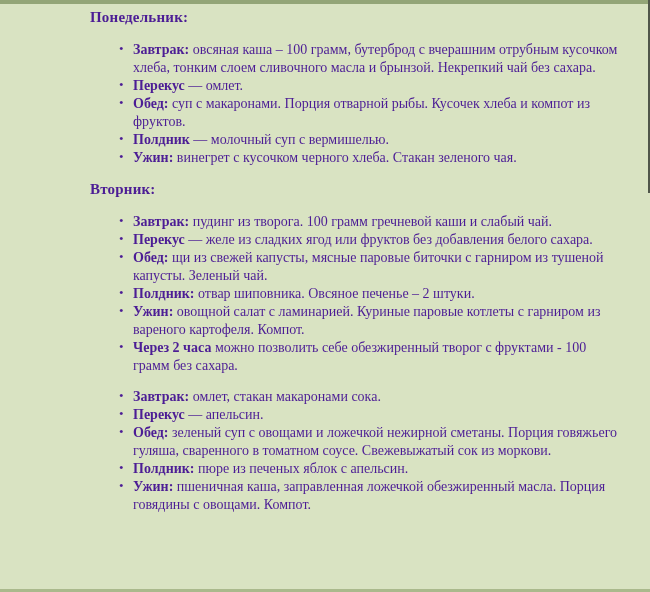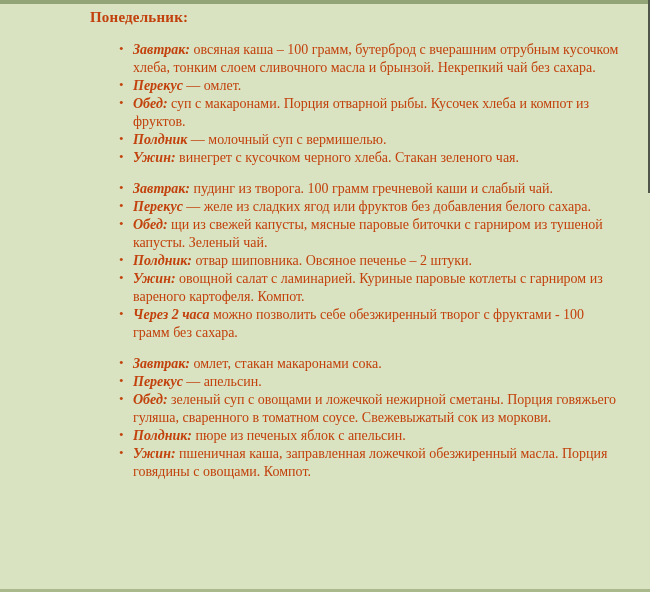--- a/index.html
+++ b/index.html
@@ -48,46 +48,46 @@
     font-size: 14px;
     line-height: 18px;
   }
   .bullet {
     position: absolute;
     left: 29px; top: -1px;
     font-size: 13px;
   }
   .meal-label {
     font-weight: bold;
-    font-style: italic;
   }
 </style>
 </head>
 <body>
 
-<div class="page" style="background: rgb(217, 227, 194); color: #c2410c;">
+<div class="page" style="background: rgb(217, 227, 194); color: #4c1d95;">
   <div class="top-bar" style="background: rgb(147, 165, 119);"></div>
   <div class="right-edge" style="background: rgb(80, 86, 74);"></div>
   <div class="content" id="content">
   <section class="day">
     <h2 class="day-title">Понедельник:</h2>
     <ul class="meals">
   <li class="meal-item"><span class="bullet">•</span><span class="meal-label">Завтрак:</span><span class="meal-sep"> </span><span class="meal-text">овсяная каша – 100 грамм, бутерброд с вчерашним отрубным кусочком хлеба, тонким слоем сливочного масла и брынзой. Некрепкий чай без сахара.</span></li>
 
   <li class="meal-item"><span class="bullet">•</span><span class="meal-label">Перекус</span><span class="meal-sep"> — </span><span class="meal-text">омлет.</span></li>
 
   <li class="meal-item"><span class="bullet">•</span><span class="meal-label">Обед:</span><span class="meal-sep"> </span><span class="meal-text">суп с макаронами. Порция отварной рыбы. Кусочек хлеба и компот из фруктов.</span></li>
 
   <li class="meal-item"><span class="bullet">•</span><span class="meal-label">Полдник</span><span class="meal-sep"> — </span><span class="meal-text">молочный суп с вермишелью.</span></li>
 
   <li class="meal-item"><span class="bullet">•</span><span class="meal-label">Ужин:</span><span class="meal-sep"> </span><span class="meal-text">винегрет с кусочком черного хлеба. Стакан зеленого чая.</span></li>
 </ul>
   </section>
 
   <section class="day">
+    <h2 class="day-title">Вторник:</h2>
     <ul class="meals">
   <li class="meal-item"><span class="bullet">•</span><span class="meal-label">Завтрак:</span><span class="meal-sep"> </span><span class="meal-text">пудинг из творога. 100 грамм гречневой каши и слабый чай.</span></li>
 
   <li class="meal-item"><span class="bullet">•</span><span class="meal-label">Перекус</span><span class="meal-sep"> — </span><span class="meal-text">желе из сладких ягод или фруктов без добавления белого сахара.</span></li>
 
   <li class="meal-item"><span class="bullet">•</span><span class="meal-label">Обед:</span><span class="meal-sep"> </span><span class="meal-text">щи из свежей капусты, мясные паровые биточки с гарниром из тушеной капусты. Зеленый чай.</span></li>
 
   <li class="meal-item"><span class="bullet">•</span><span class="meal-label">Полдник:</span><span class="meal-sep"> </span><span class="meal-text">отвар шиповника. Овсяное печенье – 2 штуки.</span></li>
 
   <li class="meal-item"><span class="bullet">•</span><span class="meal-label">Ужин:</span><span class="meal-sep"> </span><span class="meal-text">овощной салат с ламинарией. Куриные паровые котлеты с гарниром из вареного картофеля. Компот.</span></li>

